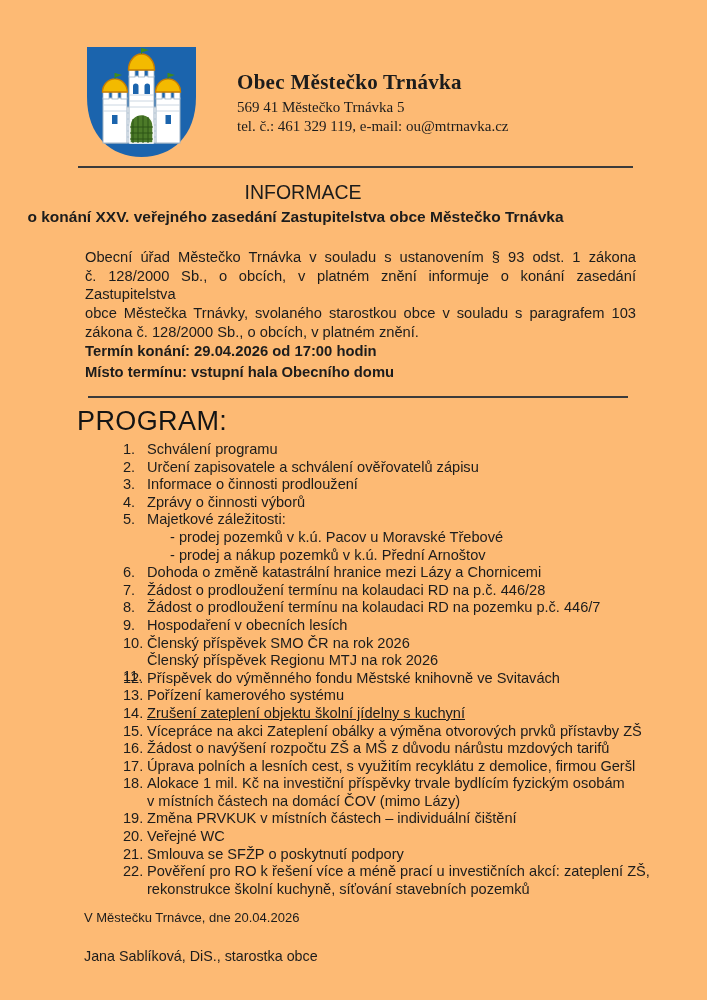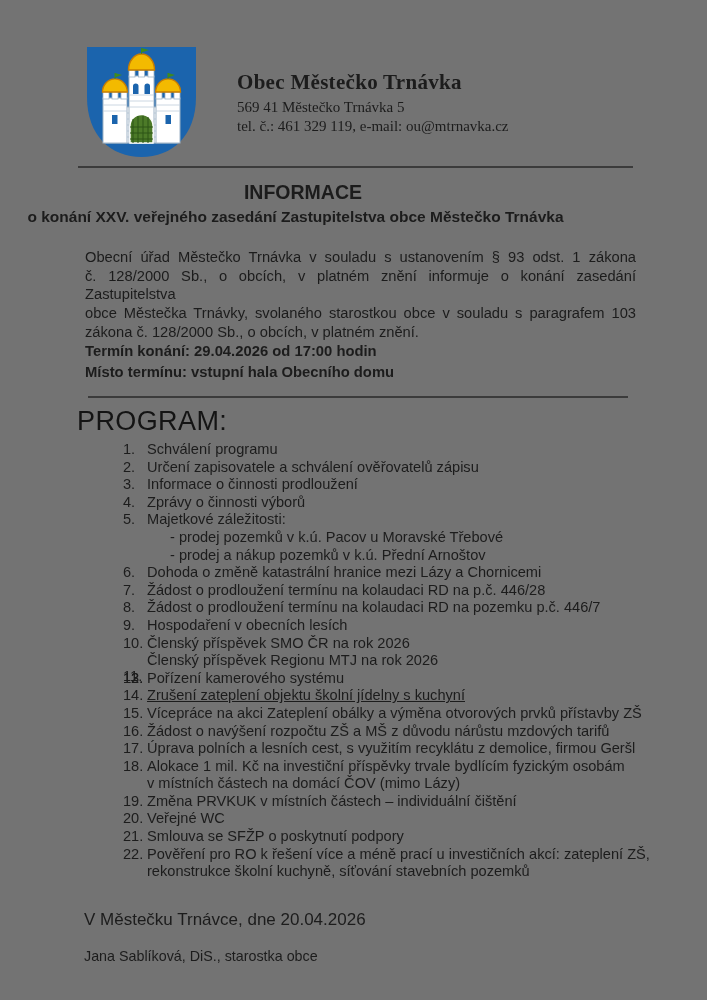--- a/index.html
+++ b/index.html
@@ -1,48 +1,48 @@
 <!DOCTYPE html>
 <html><head>
 <meta charset="utf-8">
 <style>
   html,body{margin:0;padding:0;background:#fff;}
   .page{
-    position:relative;width:707px;height:1000px;background:#737373;
+    position:relative;width:707px;height:1000px;background:#fdba74;
     font-family:"Liberation Sans",sans-serif;color:#1c1c1c;overflow:hidden;
   }
   
   .coa{position:absolute;left:85px;top:45px;width:113px;height:114px;}
   .header-text{position:absolute;left:237px;top:70px;font-family:"Liberation Serif",serif;}
   .org-name{font-size:21px;font-weight:700;letter-spacing:.3px;margin:0 0 3px 0;}
   .addr-line{font-size:15px;line-height:19px;}
   .divider{position:absolute;height:0;border-top:2px solid #3b3b3b;}
   .divider-1{left:78px;top:166px;width:555px;}
   .divider-2{left:88px;top:396px;width:540px;}
   
   .doc-title{position:absolute;left:0;top:181px;width:606px;text-align:center;
-    font-size:19.5px;font-weight:700;}
+    font-size:19.5px;font-weight:400;}
   .doc-subtitle{position:absolute;left:0;top:208px;width:591px;text-align:center;
     font-size:15.5px;font-weight:700;}
   
   .body-par{position:absolute;left:85px;top:248px;width:551px;font-size:14.7px;line-height:18.7px;}
   .jline{text-align:justify;text-align-last:justify;}
   .jline.last{text-align-last:left;}
   
   .event{position:absolute;left:85px;top:341px;font-size:14.8px;font-weight:700;line-height:20.5px;}
   
   .program-heading{position:absolute;left:77px;top:406px;font-size:27px;font-weight:400;
     letter-spacing:.4px;color:#141414;}
   .program-list{position:absolute;left:0;top:441px;width:707px;font-size:14.6px;line-height:17.6px;}
   .pi{position:relative;padding-left:147px;}
   .pi-num{position:absolute;left:123px;top:0;}
   .pi-cont{padding-left:147px;}
   .pi-sub{padding-left:170px;}
   
-  .footer-place{position:absolute;left:84px;top:910px;font-size:17px;}
+  .footer-place{position:absolute;left:84px;top:910px;font-size:13px;}
   .footer-sig{position:absolute;left:84px;top:948px;font-size:14.3px;}
 </style>
 </head>
 <body>
 
 <div class="page">
 
   <div class="coa">
     <svg width="113" height="114" viewBox="0 0 113 114">
 
@@ -157,21 +157,21 @@
       <div class="pi"><div class="pi-num" style="position: absolute;">4.</div><div class="" style="display: inline;">Zprávy o činnosti výborů</div></div>
       <div class="pi"><div class="pi-num" style="position: absolute;">5.</div><div class="" style="display: inline;">Majetkové záležitosti:</div></div>
       <div class="pi-sub">- prodej pozemků v k.ú. Pacov u Moravské Třebové</div>
       <div class="pi-sub">- prodej a nákup pozemků v k.ú. Přední Arnoštov</div>
       <div class="pi"><div class="pi-num" style="position: absolute;">6.</div><div class="" style="display: inline;">Dohoda o změně katastrální hranice mezi Lázy a Chornicemi</div></div>
       <div class="pi"><div class="pi-num" style="position: absolute;">7.</div><div class="" style="display: inline;">Žádost o prodloužení termínu na kolaudaci RD na p.č. 446/28</div></div>
       <div class="pi"><div class="pi-num" style="position: absolute;">8.</div><div class="" style="display: inline;">Žádost o prodloužení termínu na kolaudaci RD na pozemku p.č. 446/7</div></div>
       <div class="pi"><div class="pi-num" style="position: absolute;">9.</div><div class="" style="display: inline;">Hospodaření v obecních lesích</div></div>
       <div class="pi"><div class="pi-num" style="position: absolute;">10.</div><div class="" style="display: inline;">Členský příspěvek SMO ČR na rok 2026</div></div>
       <div class="pi"><div class="pi-num" style="position: absolute; margin-top: 16px;">11.</div><div class="" style="display: inline;">Členský příspěvek Regionu MTJ na rok 2026</div></div>
-      <div class="pi"><div class="pi-num" style="position: absolute;">12.</div></div>
+      <div class="pi"><div class="pi-num" style="position: absolute;">12.</div><div class="" style="display: inline;">Příspěvek do výměnného fondu Městské knihovně ve Svitavách</div></div>
       <div class="pi"><div class="pi-num" style="position: absolute;">13.</div><div class="" style="display: inline; margin-top: 39px;">Pořízení kamerového systému</div></div>
       <div class="pi"><div class="pi-num" style="position: absolute;">14.</div><div class="" style="display: inline; text-decoration: underline;">Zrušení zateplení objektu školní jídelny s kuchyní</div></div>
       <div class="pi"><div class="pi-num" style="position: absolute;">15.</div><div class="" style="display: inline;">Vícepráce na akci Zateplení obálky a výměna otvorových prvků přístavby ZŠ</div></div>
       <div class="pi"><div class="pi-num" style="position: absolute;">16.</div><div class="" style="display: inline;">Žádost o navýšení rozpočtu ZŠ a MŠ z důvodu nárůstu mzdových tarifů</div></div>
       <div class="pi"><div class="pi-num" style="position: absolute;">17.</div><div class="" style="display: inline;">Úprava polních a lesních cest, s využitím recyklátu z demolice, firmou Geršl</div></div>
       <div class="pi"><div class="pi-num" style="position: absolute;">18.</div><div class="" style="display: inline;">Alokace 1 mil. Kč na investiční příspěvky trvale bydlícím fyzickým osobám</div></div>
       <div class="pi-cont">v místních částech na domácí ČOV (mimo Lázy)</div>
       <div class="pi"><div class="pi-num" style="position: absolute;">19.</div><div class="" style="display: inline;">Změna PRVKUK v místních částech – individuální čištění</div></div>
       <div class="pi"><div class="pi-num" style="position: absolute;">20.</div><div class="" style="display: inline;">Veřejné WC</div></div>
       <div class="pi"><div class="pi-num" style="position: absolute;">21.</div><div class="" style="display: inline;">Smlouva se SFŽP o poskytnutí podpory</div></div>

